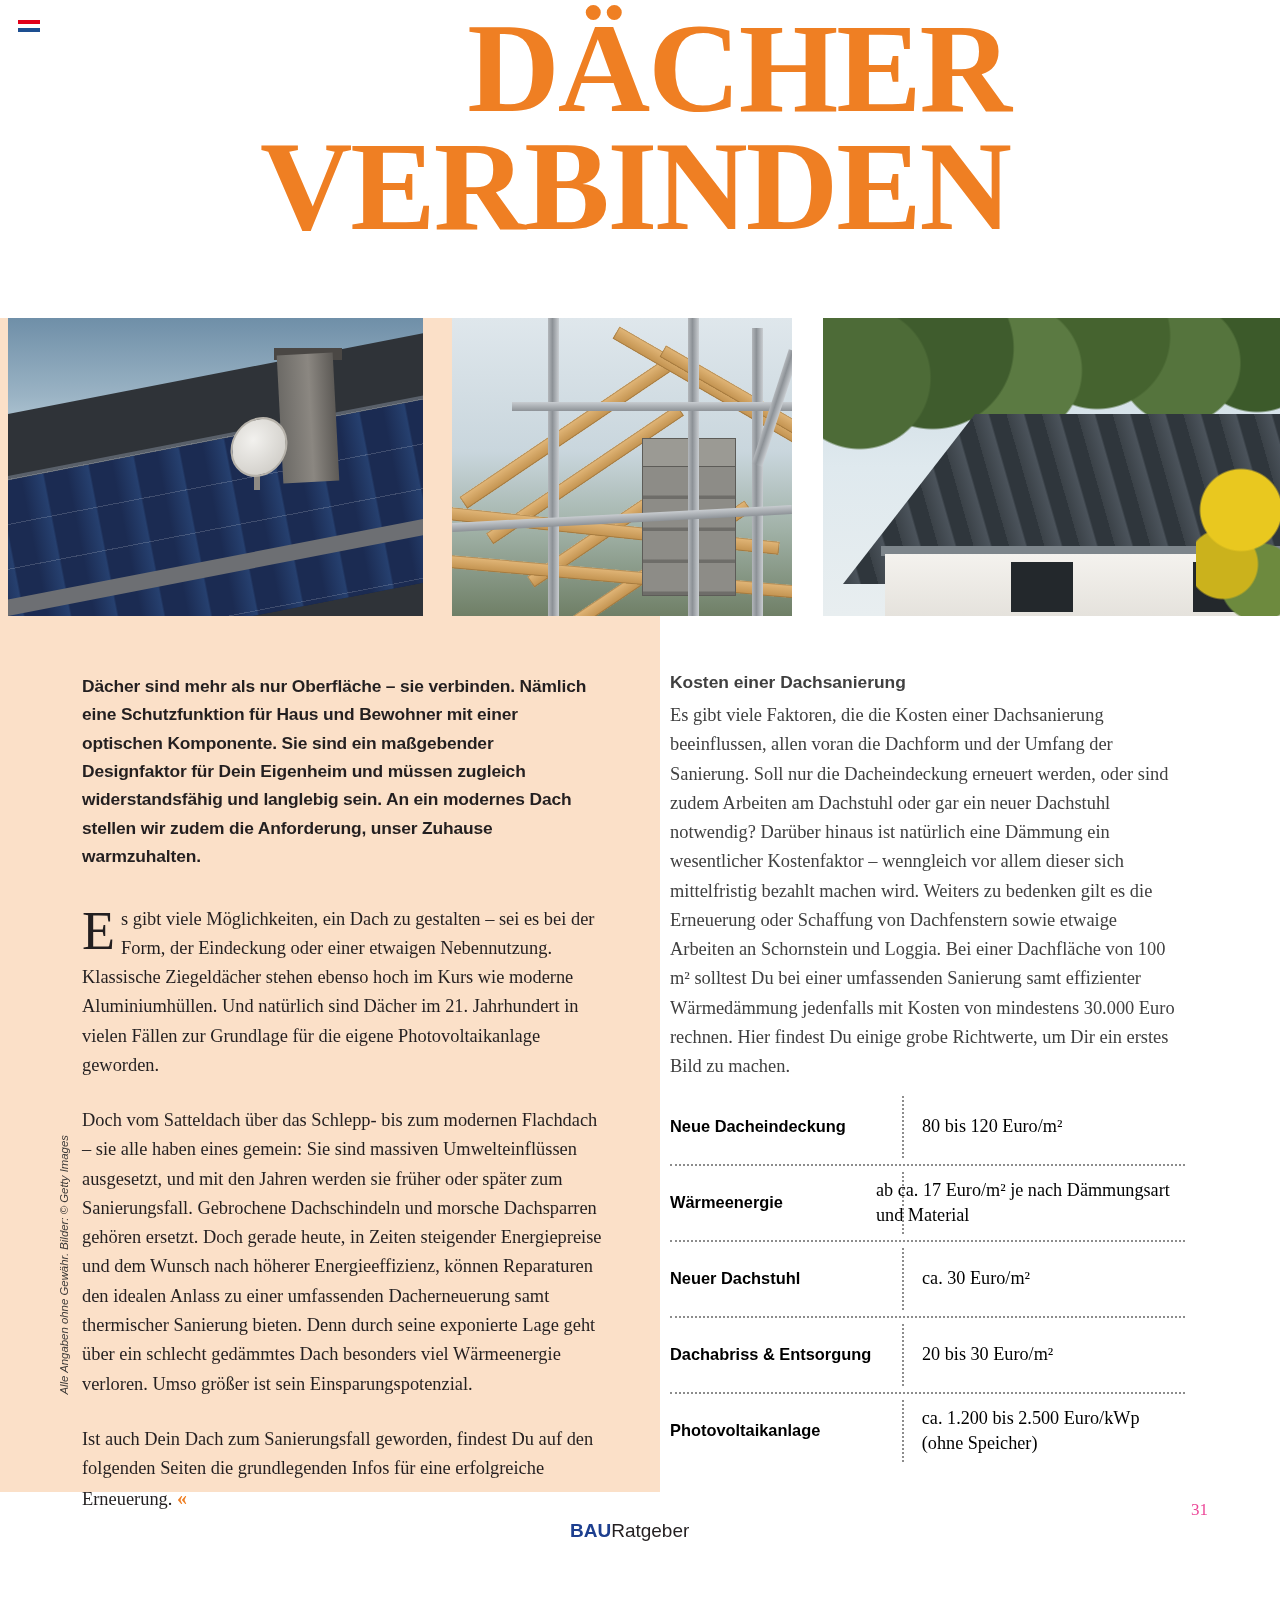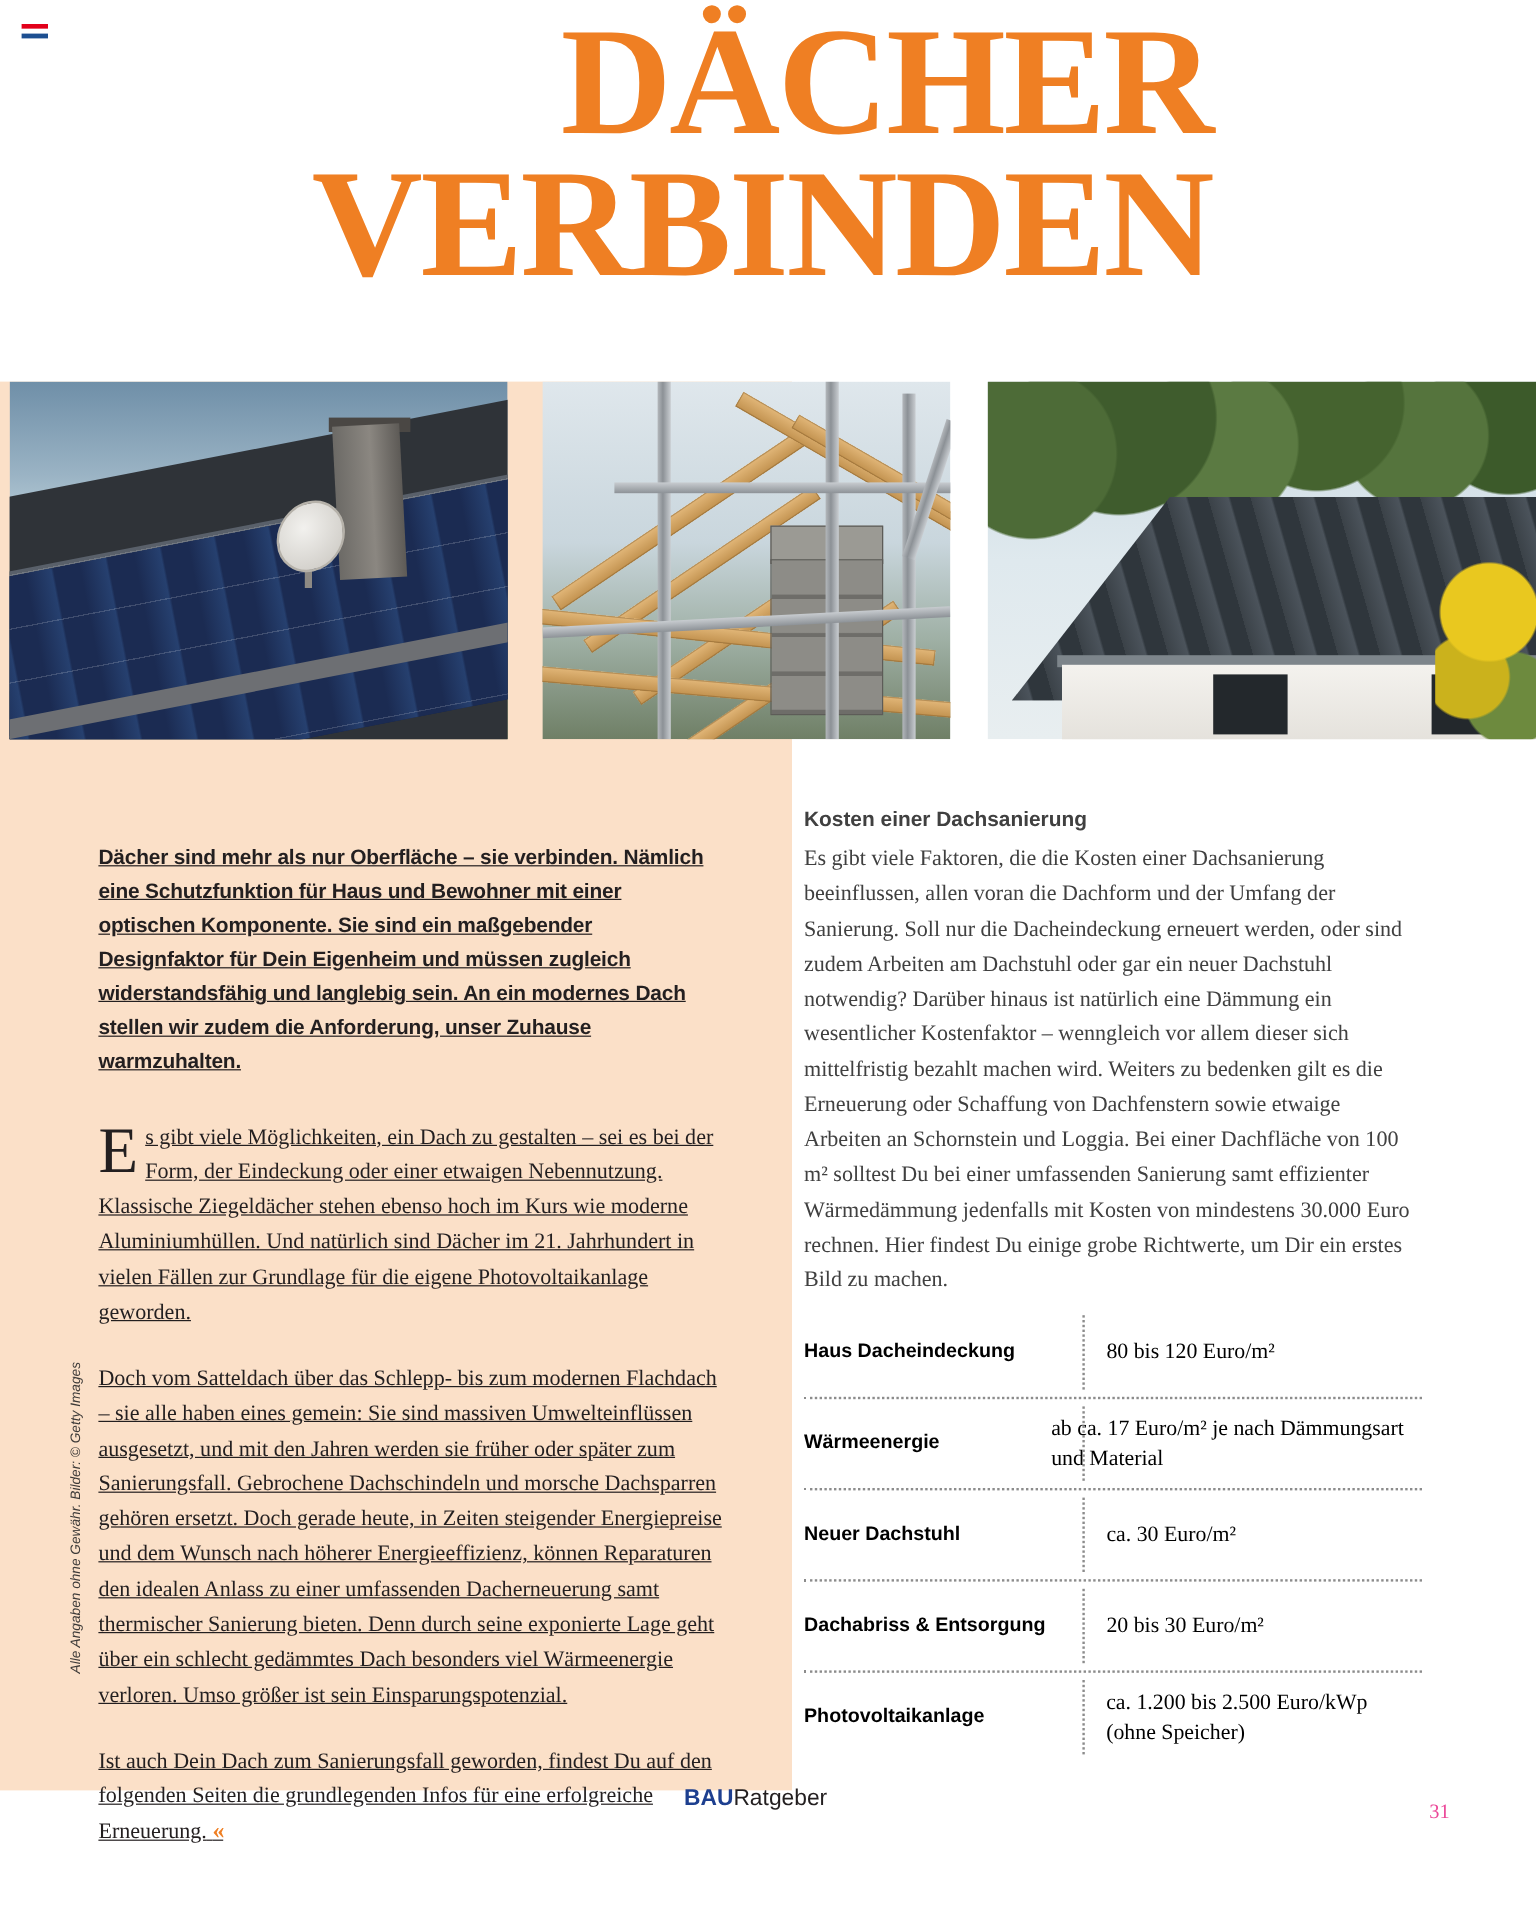--- a/index.html
+++ b/index.html
@@ -244,24 +244,23 @@
     right: -6px; top: 120px;
     width: 90px; height: 180px;
     background: radial-gradient(circle at 50% 40%, #e9c81f 0 40px, transparent 42px),
                 radial-gradient(circle at 30% 70%, #cbb21c 0 34px, transparent 36px),
                 radial-gradient(circle at 70% 80%, #6d8a3e 0 38px, transparent 40px);
   }
 
   
   .col-left {
     position: absolute;
-    left: 82px; top: 700px;
+    left: 82px; top: 672px;
     width: 520px;
     color: #231f20;
-    text-decoration: underline;
   }
   .lede {
     font-family: "Liberation Sans", sans-serif;
     font-weight: bold;
     font-size: 17.4px;
     line-height: 1.63;
     margin: 0 0 34px 0;
     letter-spacing: -0.15px;
   }
   .body-p {
@@ -343,21 +342,21 @@
     font-family: "Liberation Sans", sans-serif;
     font-style: italic;
     font-size: 11.4px;
     color: #3d3a38;
     white-space: nowrap;
   }
 
   
   .footer-logo {
     position: absolute;
-    left: 570px; top: 1488px;
+    left: 570px; top: 1520px;
     font-family: "Liberation Sans", sans-serif;
     font-size: 19px;
     color: #231f20;
   }
   .footer-logo .bau {
     font-weight: bold;
     color: #1d3f8f;
   }
   .footer-logo .rat {
     font-weight: normal;
@@ -451,21 +450,21 @@
   </p>
 </div>
 
 <div class="col-right">
   <p class="sub-head">Kosten einer Dachsanierung</p>
   <p class="body-p">Es gibt viele Faktoren, die die Kosten einer Dachsanierung beeinflussen, allen voran die Dachform und der Umfang der Sanierung. Soll nur die Dacheindeckung erneuert werden, oder sind zudem Arbeiten am Dachstuhl oder gar ein neuer Dachstuhl notwendig? Darüber hinaus ist natürlich eine Dämmung ein wesentlicher Kostenfaktor – wenngleich vor allem dieser sich mittelfristig bezahlt machen wird. Weiters zu bedenken gilt es die Erneuerung oder Schaffung von Dachfenstern sowie etwaige Arbeiten an Schornstein und Loggia. Bei einer Dachfläche von 100 m² solltest Du bei einer umfassenden Sanierung samt effizienter Wärmedämmung jedenfalls mit Kosten von mindestens 30.000 Euro rechnen. Hier findest Du einige grobe Richtwerte, um Dir ein erstes Bild zu machen.</p>
 </div>
 
 <div class="price-table">
   <div class="pt-row">
-    <div class="pt-label">Haus Dacheindeckung</div>
+    <div class="pt-label">Neue Dacheindeckung</div>
     <div class="pt-sep"></div>
     <div class="pt-value">80 bis 120 Euro/m²</div>
   </div>
   <div class="pt-row">
     <div class="pt-label">Wärmeenergie</div>
     <div class="pt-sep"></div>
     <div class="pt-value">ab ca. 17 Euro/m² je nach Dämmungsart und Material</div>
   </div>
   <div class="pt-row">
     <div class="pt-label">Neuer Dachstuhl</div>

